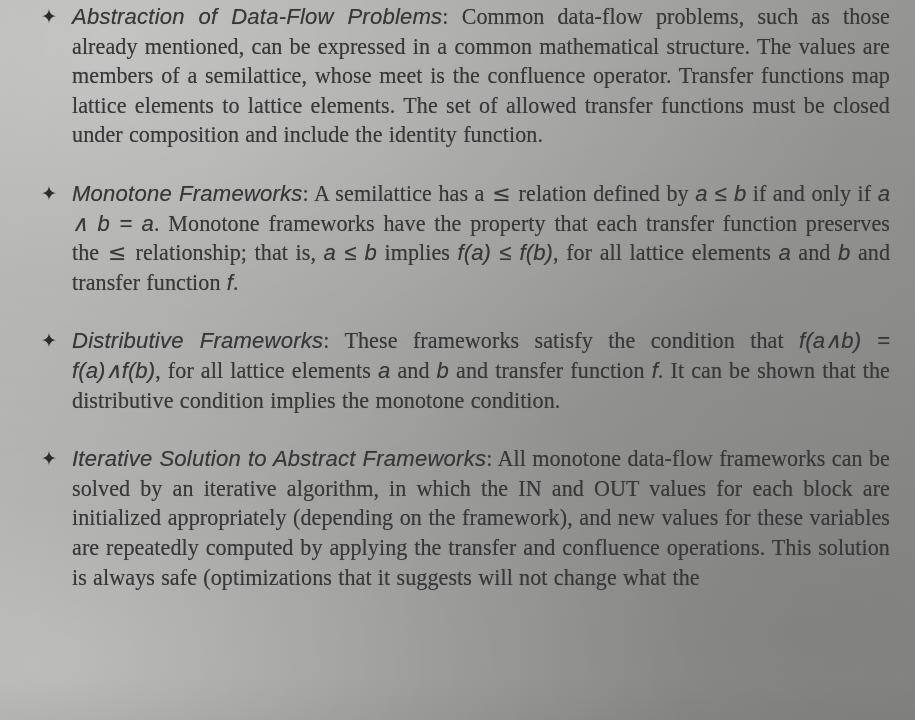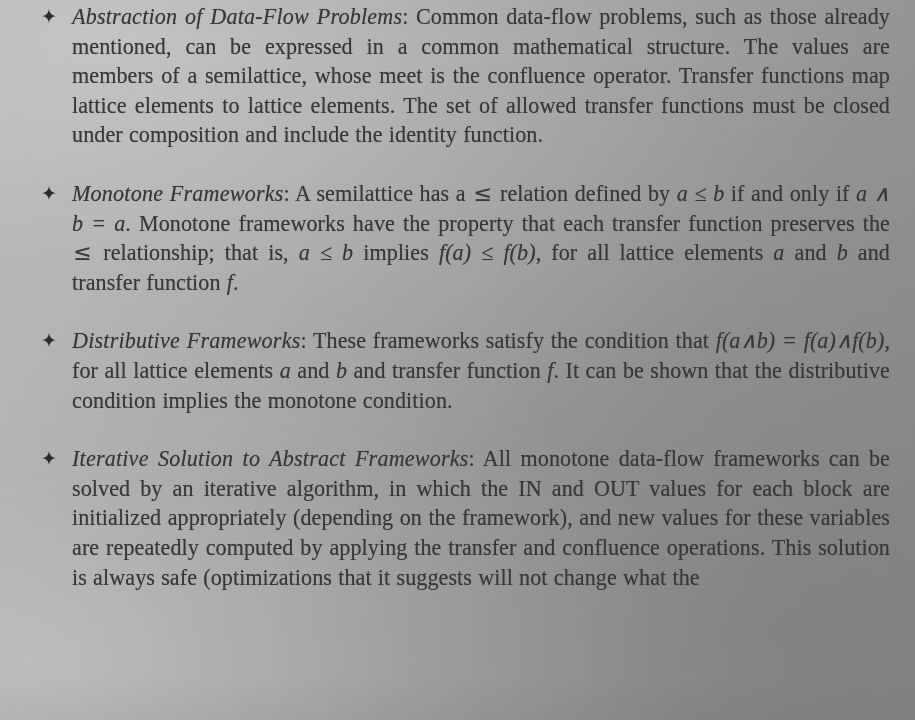--- a/index.html
+++ b/index.html
@@ -69,27 +69,27 @@
     left: 38px;
     width: 22px;
     text-align: center;
     color: #2c2c2e;
     font-size: 19px;
     line-height: inherit;
   }
 
   .bullet-item .term {
     font-style: italic;
-    font-family: Liberation Serif, serif;
+    font-family: Liberation Sans, sans-serif;
     letter-spacing: 0.2px;
   }
 
   .bullet-item .math {
     font-style: italic;
-    font-family: Liberation Serif, serif;
+    font-family: Liberation Sans, sans-serif;
   }
 
   .bullet-item .op {
     font-style: normal;
     font-family: "DejaVu Serif", serif;
     padding: 0 0.06em;
   }
 
   
   .bullet-item + .bullet-item {

